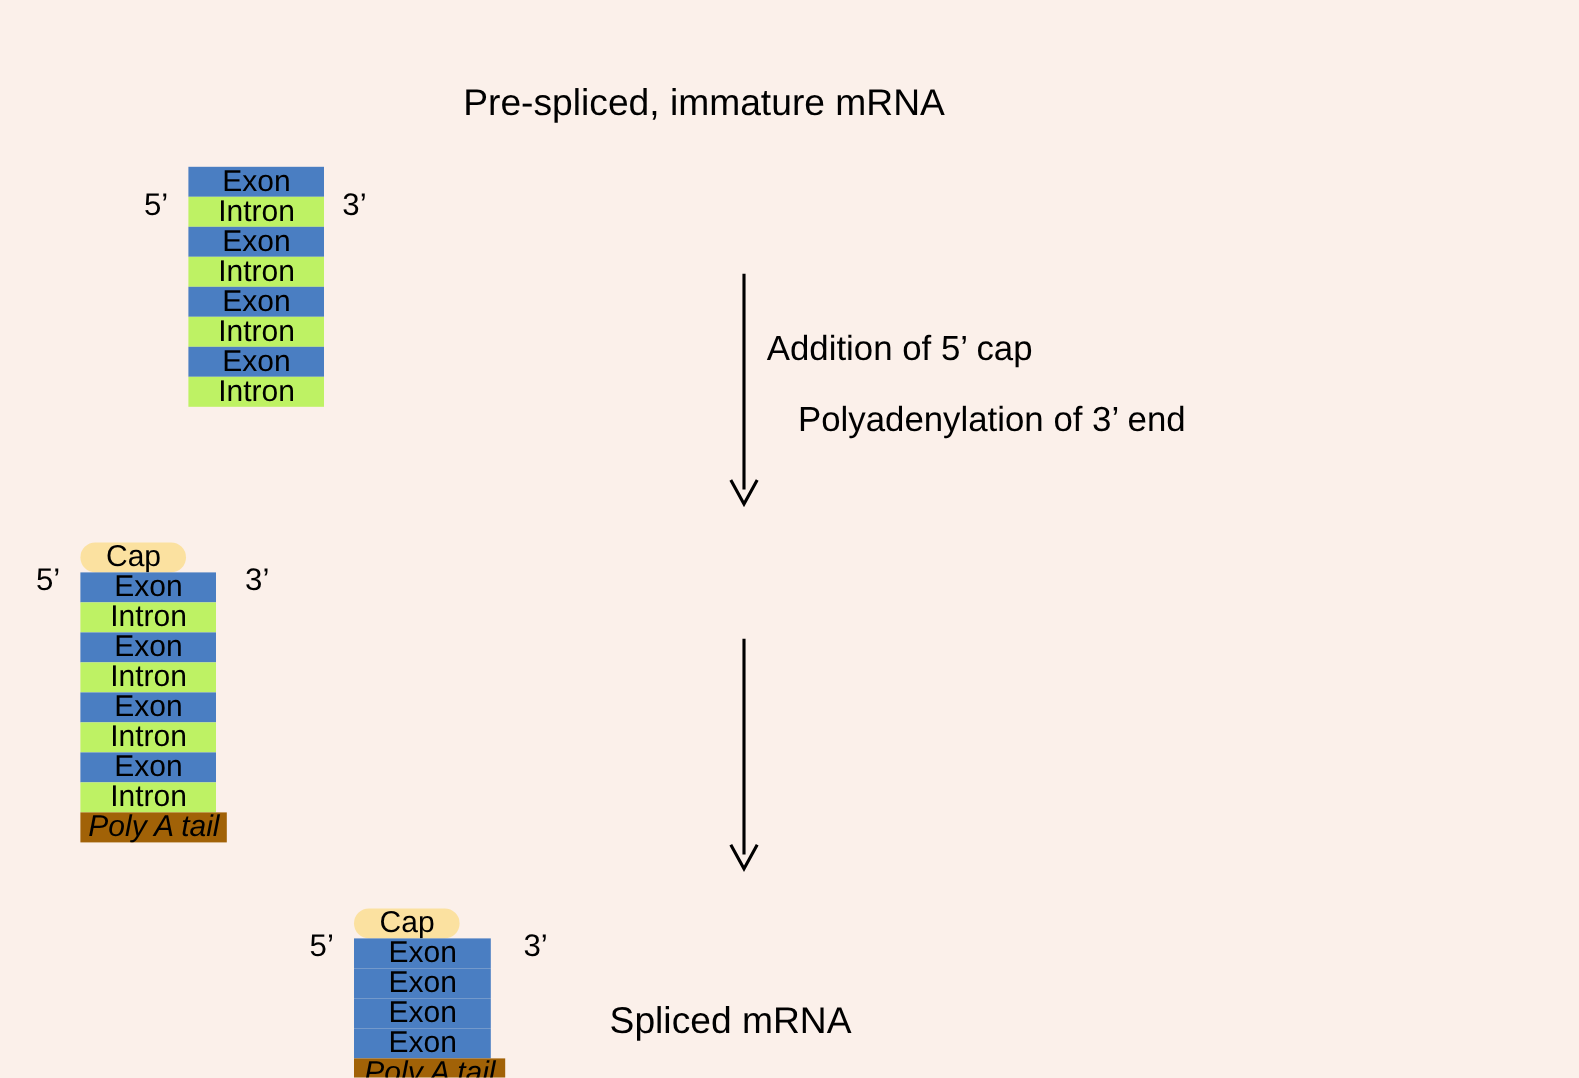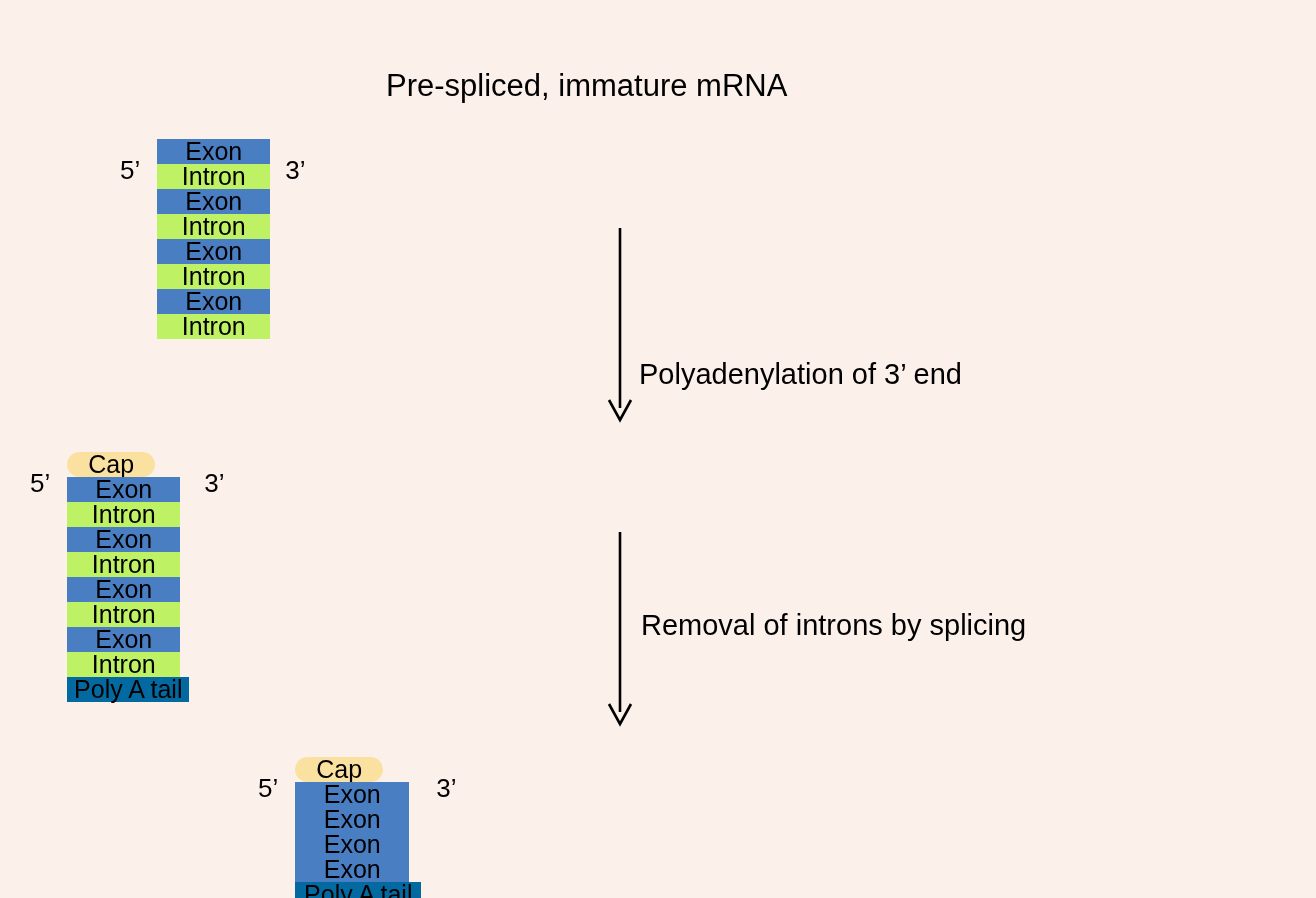--- a/index.html
+++ b/index.html
@@ -60,21 +60,21 @@
     justify-content: center;
     font-size: 25px;
     line-height: 25px;
     white-space: nowrap;
     color: #000;
     box-sizing: border-box;
   }
   .seg.exon   { background: #4a7ec2; }
   .seg.intron { background: #bef264; }
   .seg.cap    { background: #fbe1a0; border-radius: 30px; }
-  .seg.polya  { background: #0369a1; }
+  .seg.polya  { background: #a16207; font-style: italic; }
 
   
   #row-pre      { left: 120px; top: 139px; }
   #row-pre .seg.exon   { width: 113px; }
   #row-pre .seg.intron { width: 113px; }
 
   #row-capped   { left: 30px;  top: 452px; }
   #row-capped .seg.exon   { width: 113px; }
   #row-capped .seg.intron { width: 113px; }
   #row-capped .seg.cap    { width: 88px; }
@@ -95,21 +95,21 @@
 
   
   .step-text {
     position: absolute;
     font-size: 29px;
     line-height: 34px;
     white-space: nowrap;
     color: #000;
   }
   #step1-line1 { left: 639px; top: 274px; }
-  #step1-line2 { left: 639px; top: 333px; margin-top: 24px; }
+  #step1-line2 { left: 665px; top: 333px; }
   #step2-line1 { left: 641px; top: 608px; }
 </style>
 </head>
 <body style="background: rgb(251, 240, 234);">
 
 <div class="stage">
 
   <div class="title" id="title-top">Pre-spliced, immature mRNA</div>
 
   <div class="row" id="row-pre">
@@ -127,20 +127,21 @@
     <span class="end-label right">3’</span>
   </div>
 
   <div class="arrow" id="arrow-1">
     <svg width="40" height="195" viewBox="0 0 40 195" xmlns="http://www.w3.org/2000/svg">
       <line x1="20" y1="0" x2="20" y2="180" stroke="#000" stroke-width="2.6"></line>
       <path d="M 9 172 L 20 192 L 31 172" fill="none" stroke="#000" stroke-width="2.6"></path>
     </svg>
   </div>
 
+  <div class="step-text" id="step1-line1">Addition of 5’ cap</div>
   <div class="step-text" id="step1-line2">Polyadenylation of 3’ end</div>
 
   <div class="row" id="row-capped">
     <span class="end-label left">5’</span>
     <div class="track">
         <div class="seg cap">Cap</div>
         <div class="seg exon">Exon</div>
         <div class="seg intron">Intron</div>
         <div class="seg exon">Exon</div>
         <div class="seg intron">Intron</div>
@@ -153,29 +154,29 @@
     <span class="end-label right">3’</span>
   </div>
 
   <div class="arrow" id="arrow-2">
     <svg width="40" height="195" viewBox="0 0 40 195" xmlns="http://www.w3.org/2000/svg">
       <line x1="20" y1="0" x2="20" y2="180" stroke="#000" stroke-width="2.6"></line>
       <path d="M 9 172 L 20 192 L 31 172" fill="none" stroke="#000" stroke-width="2.6"></path>
     </svg>
   </div>
 
-  <div class="step-text" id="step2-line1">Removal of introns by splicing</div>
 
   <div class="row" id="row-spliced">
     <span class="end-label left">5’</span>
     <div class="track">
         <div class="seg cap">Cap</div>
         <div class="seg exon">Exon</div>
         <div class="seg exon">Exon</div>
         <div class="seg exon">Exon</div>
         <div class="seg exon">Exon</div>
         <div class="seg polya">Poly A tail</div>
       </div>
     <span class="end-label right">3’</span>
   </div>
 
+  <div class="title" id="title-bottom">Spliced mRNA</div>
 
 </div>
 
 </body></html>

